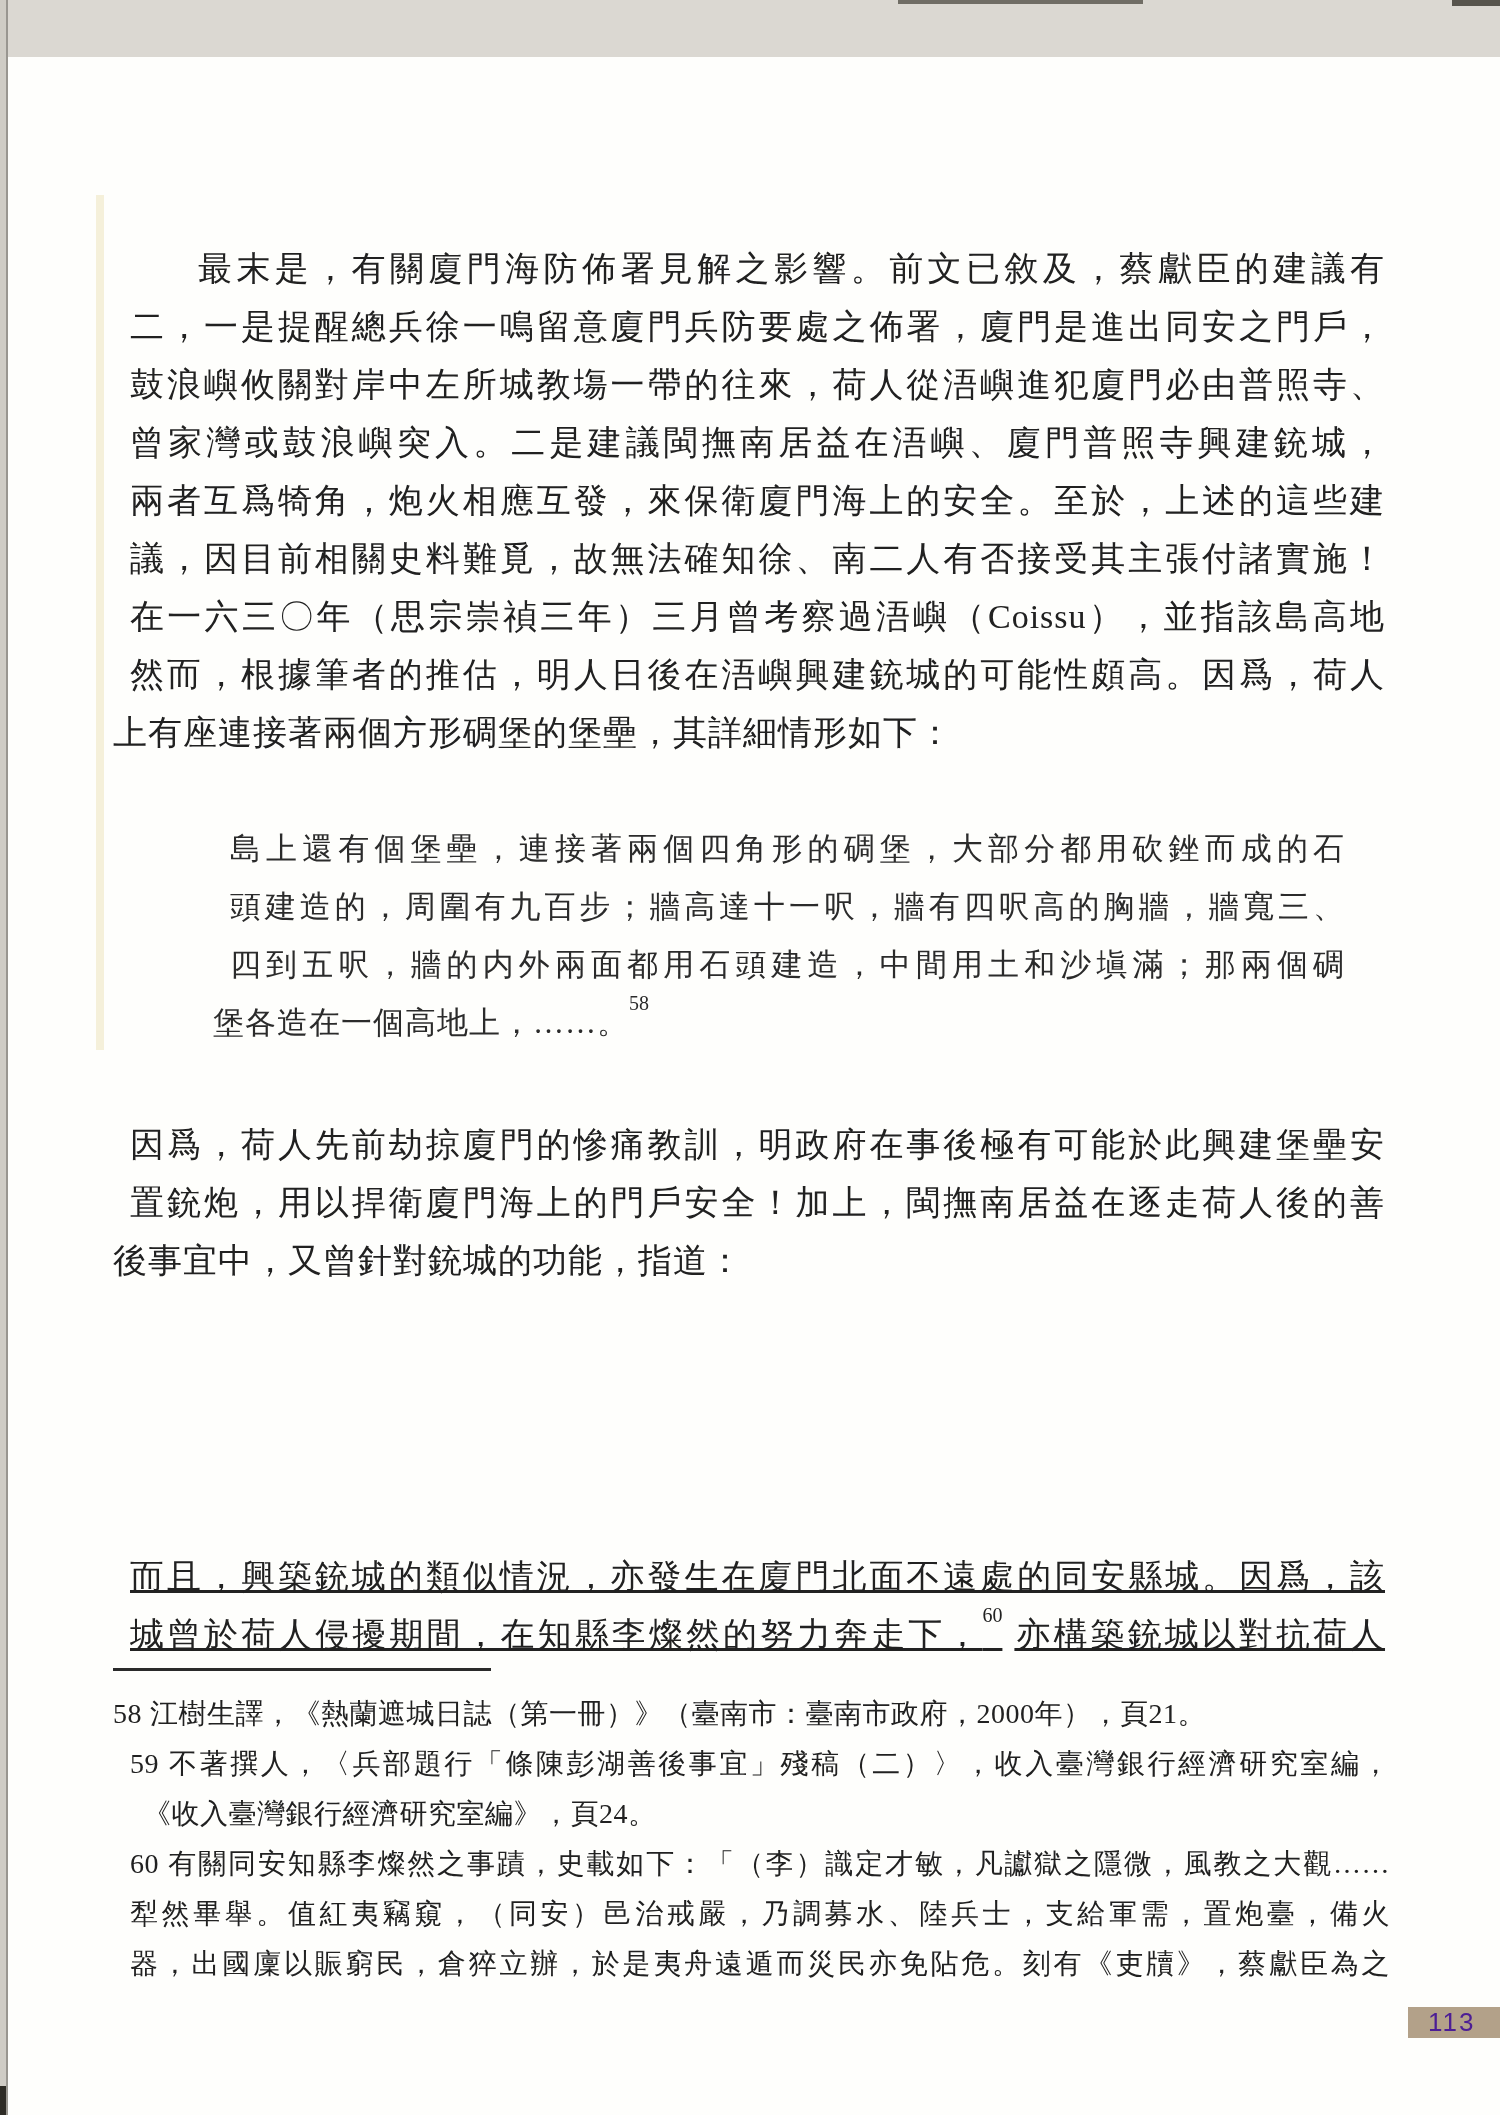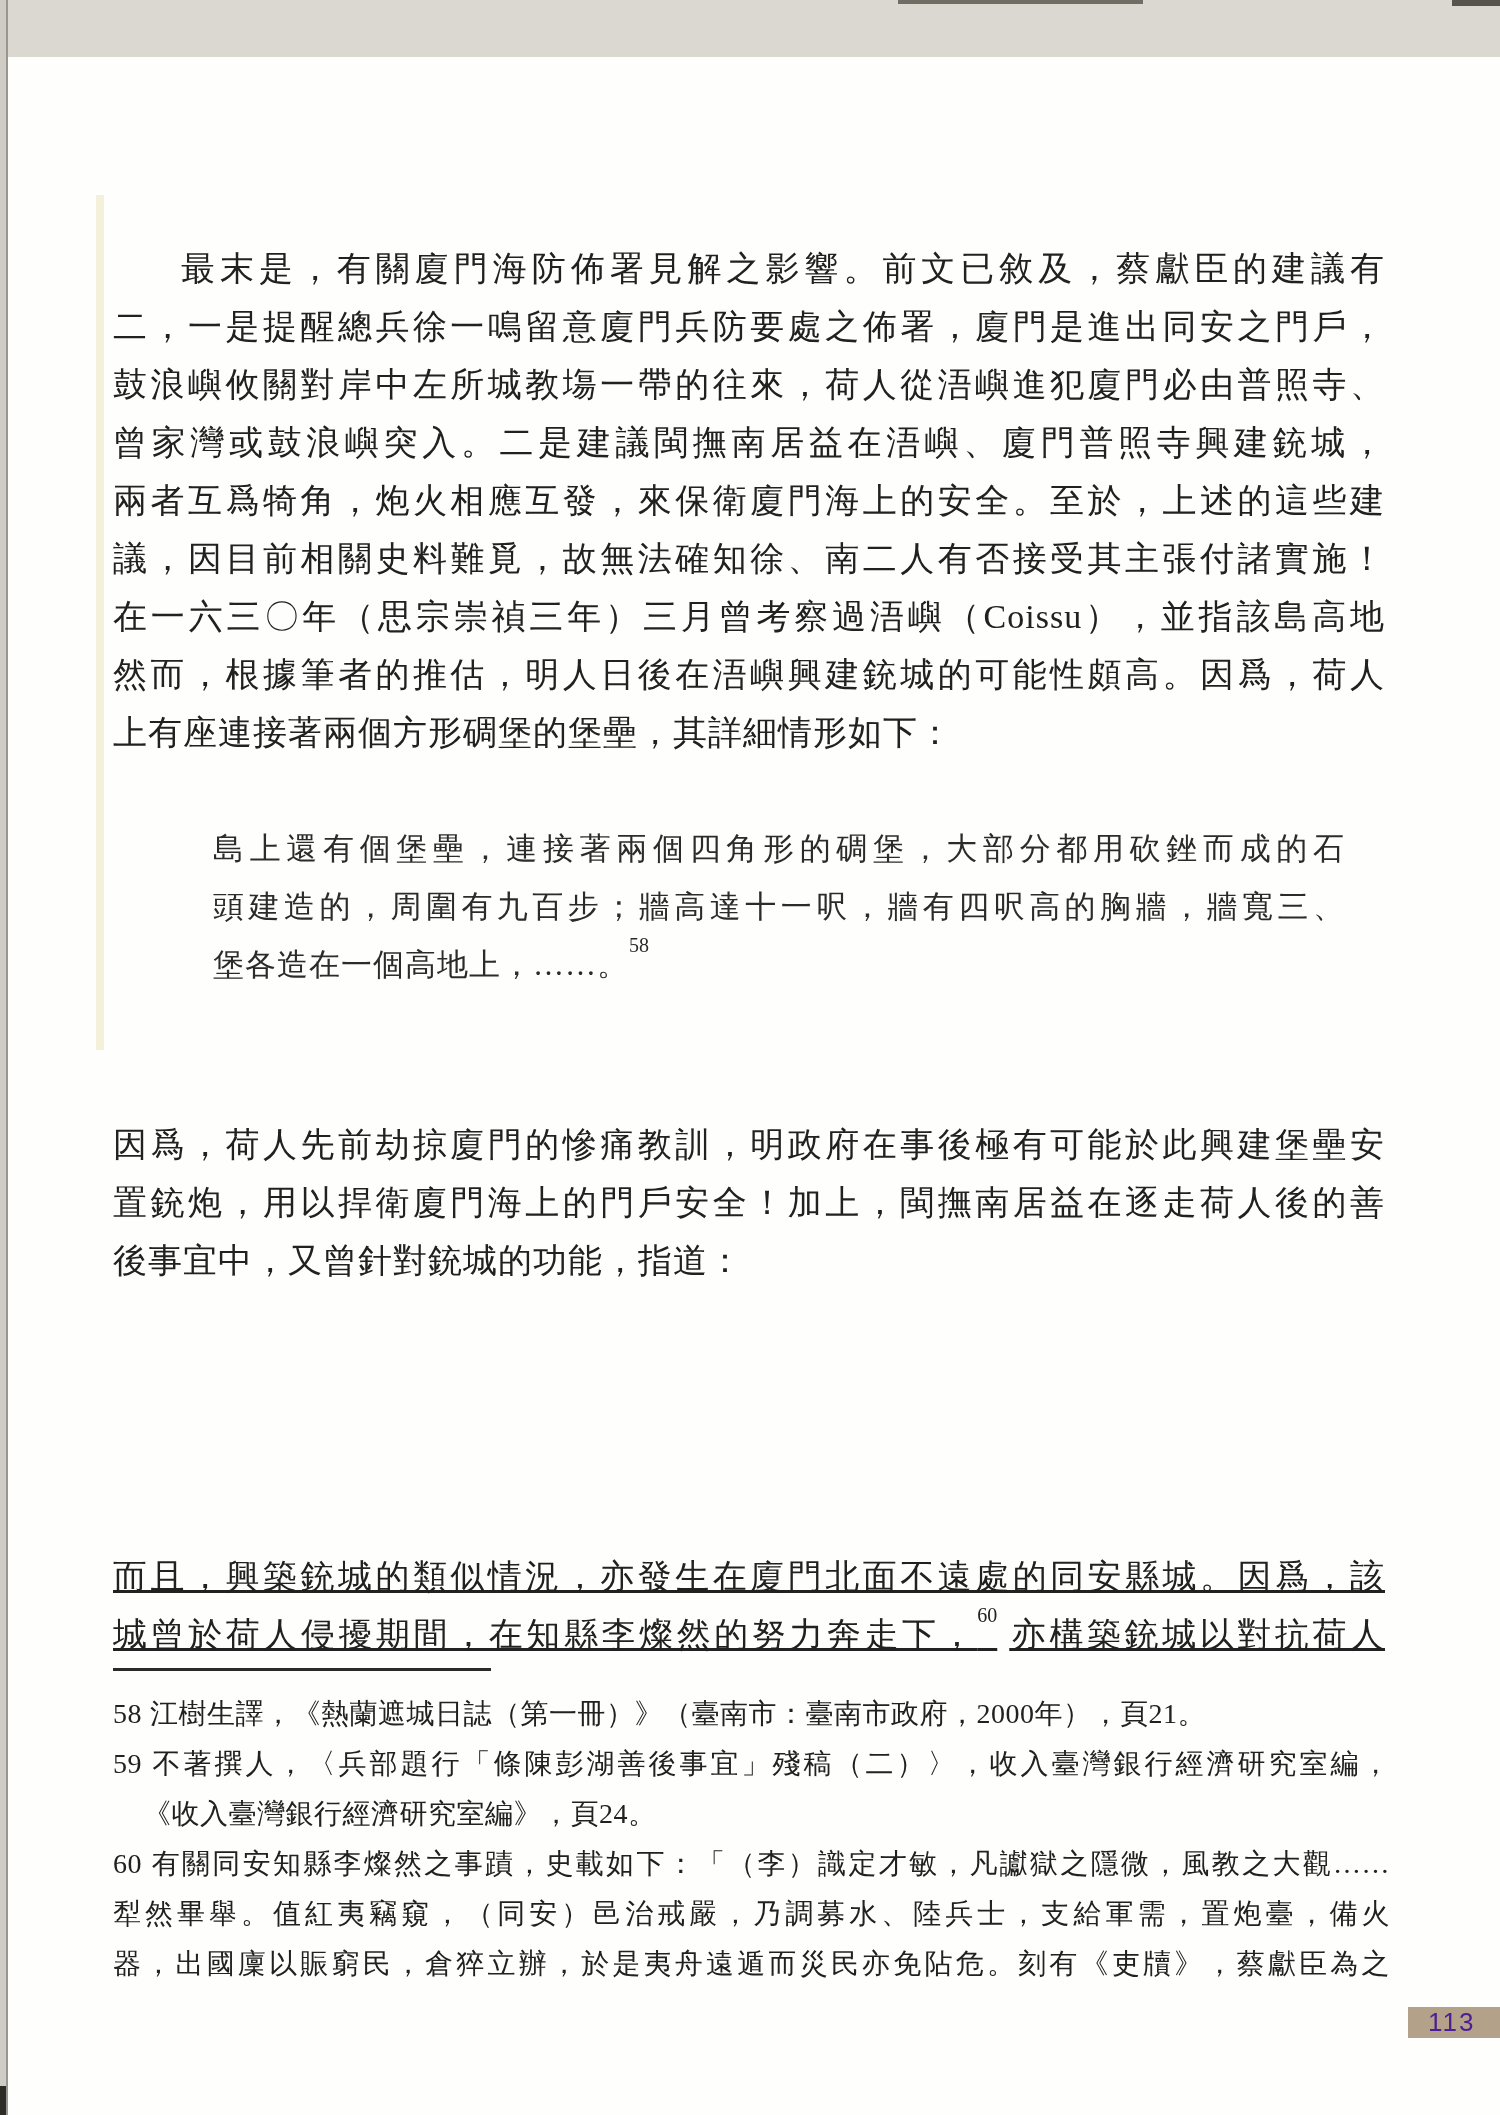--- a/index.html
+++ b/index.html
@@ -17,21 +17,21 @@
   .scan-top-dark-b{position:absolute;left:1452px;top:0;width:48px;height:6px;background:#3f3d36;opacity:.85;}
   .scan-left-strip{position:absolute;left:0;top:0;width:6px;height:2115px;background:#cfccc5;border-right:2px solid #999690;}
   .scan-bottom-left-mark{position:absolute;left:0;top:2086px;width:6px;height:29px;background:#2e2c26;}
   .scan-yellow-strip{position:absolute;left:96px;top:195px;width:8px;height:855px;background:rgba(225,210,140,.30);}
   
   .block{position:absolute;}
   .line{
     height:58px;line-height:58px;font-size:34px;
     white-space:nowrap;letter-spacing:1px;color:#212121;
   }
-  .fill{text-align:justify;text-align-last:justify;text-justify:inter-character;}
+  .fill{text-align:justify;text-align-last:justify;text-justify:inter-character;margin-left:17px;}
   .indent2{padding-left:68px;}
   .body-block{left:113px;width:1272px;}
   .quote-block{left:213px;width:1132px;}
   .quote-block .line{font-size:31px;color:#2b2b2b;}
   .fn-rule{position:absolute;left:113px;top:1668px;width:378px;height:3px;background:#2a2a2a;}
   .fn-block{left:113px;top:1689px;width:1277px;}
   .fn-block .line{height:50px;line-height:50px;font-size:28px;letter-spacing:.5px;}
   .fn-num{display:inline-block;margin-right:8px;}
   .fn-cont{padding-left:30px;}
   sup.ref{font-size:20px;position:relative;top:-12px;line-height:0;letter-spacing:0;}
@@ -65,20 +65,21 @@
     <div class="line fill">兩者互爲犄角，炮火相應互發，來保衛廈門海上的安全。至於，上述的這些建</div>
     <div class="line fill">議，因目前相關史料難覓，故無法確知徐、南二人有否接受其主張付諸實施！</div>
     <div class="line fill">在一六三〇年（思宗崇禎三年）三月曾考察過浯嶼（Coissu），並指該島高地</div>
     <div class="line fill">然而，根據筆者的推估，明人日後在浯嶼興建銃城的可能性頗高。因爲，荷人</div>
     <div class="line">上有座連接著兩個方形碉堡的堡壘，其詳細情形如下：</div>
   </div>
 
   <div class="block quote-block" style="top:820px;">
     <div class="line fill">島上還有個堡壘，連接著兩個四角形的碉堡，大部分都用砍銼而成的石</div>
     <div class="line fill">頭建造的，周圍有九百步；牆高達十一呎，牆有四呎高的胸牆，牆寬三、</div>
+    <div class="line fill">四到五呎，牆的内外兩面都用石頭建造，中間用土和沙塡滿；那兩個碉</div>
     <div class="line"><span>堡各造在一個高地上，……。</span><sup class="ref">58</sup></div>
   </div>
 
   <div class="block body-block" style="top:1116px;">
     <div class="line fill">因爲，荷人先前劫掠廈門的慘痛教訓，明政府在事後極有可能於此興建堡壘安</div>
     <div class="line fill">置銃炮，用以捍衛廈門海上的門戶安全！加上，閩撫南居益在逐走荷人後的善</div>
     <div class="line">後事宜中，又曾針對銃城的功能，指道：</div>
   </div>
 
 

